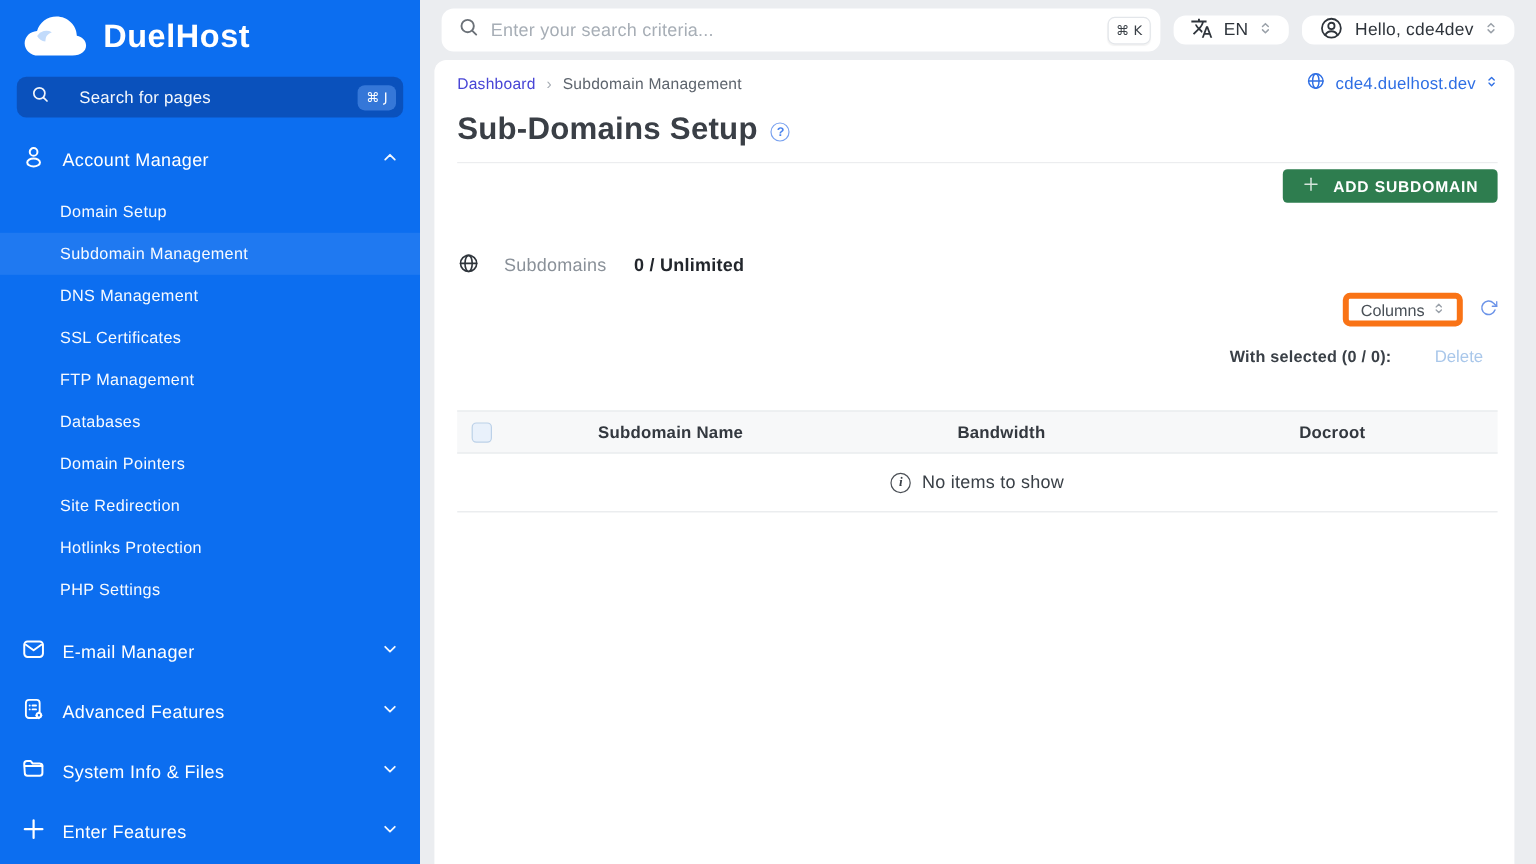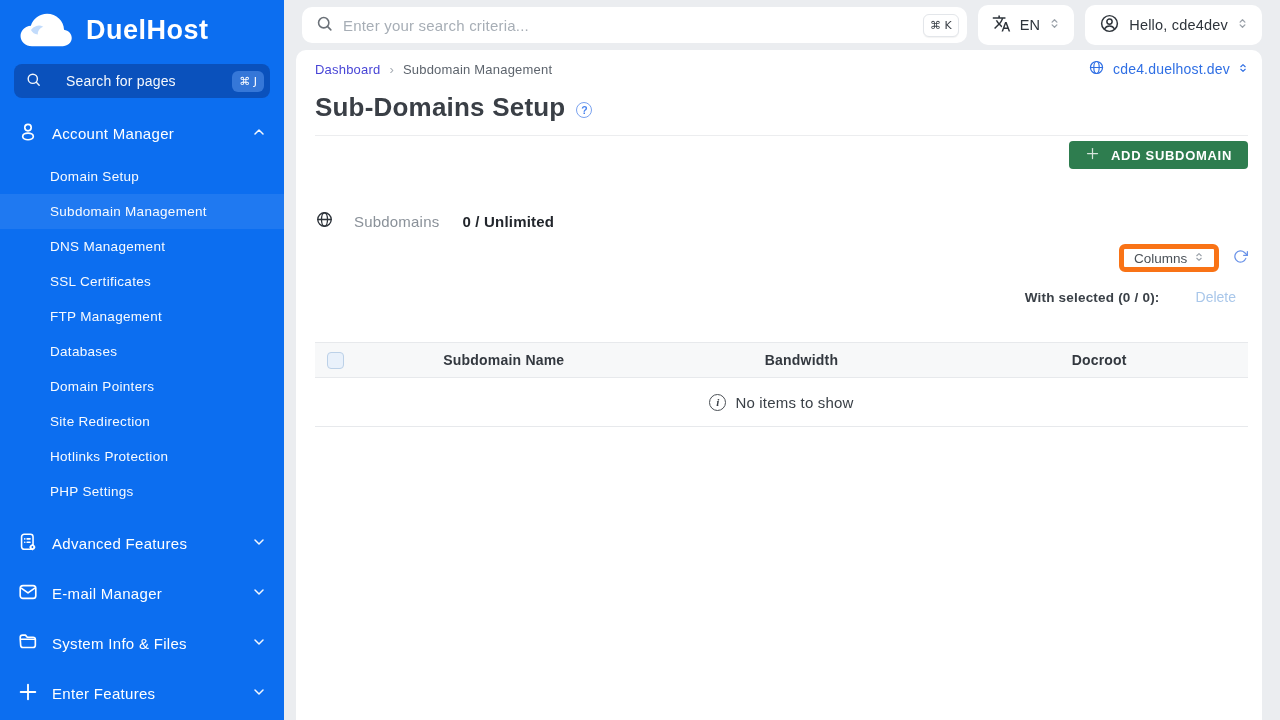--- a/index.html
+++ b/index.html
@@ -13,21 +13,21 @@
     --text-dark:#33383f;
     --text-gray:#8a9199;
     --border-light:#e7e9ec;
   }
   *{box-sizing:border-box;margin:0;padding:0;}
   html,body{width:1280px;height:720px;overflow:hidden;}
   body{font-family:"Liberation Sans","DejaVu Sans",sans-serif;background:var(--page-bg);}
   .app{display:flex;width:1280px;height:720px;}
 
   
-  .sidebar{width:284px;flex-shrink:0;background:var(--sidebar-blue);color:#fff;display:flex;flex-direction:column;overflow:hidden;}
+  .sidebar{width:350px;flex-shrink:0;background:var(--sidebar-blue);color:#fff;display:flex;flex-direction:column;overflow:hidden;}
   .logo-row{display:flex;align-items:center;gap:12px;padding:12px 16px 10px 16px;height:58px;}
   .logo-row svg{display:block;}
   .brand-name{font-size:27px;font-weight:600;letter-spacing:.5px;color:#fff;}
   .side-search{margin:6px 14px 0 14px;height:34px;background:var(--sidebar-search-bg);border-radius:8px;display:flex;align-items:center;gap:24px;padding:0 6px 0 11px;}
   .side-search svg{flex-shrink:0;opacity:.95;}
   .side-search input{flex:1;background:transparent;border:none;outline:none;color:#fff;font-size:14px;font-family:inherit;letter-spacing:.2px;min-width:0;}
   .side-search input::placeholder{color:rgba(255,255,255,.96);opacity:1;}
   .kbd-dark{background:var(--kbd-blue);color:#fff;border-radius:6px;font-size:11px;padding:4px 7px;font-family:"DejaVu Sans","Liberation Sans",sans-serif;white-space:nowrap;}
   .nav{margin-top:14px;}
   .section-header{display:flex;align-items:center;gap:13px;height:42px;padding:0 17px;font-size:15px;letter-spacing:.3px;cursor:pointer;}
@@ -38,21 +38,21 @@
   .sub-item.active{background:rgba(255,255,255,.08);}
   .collapsed-group{margin-top:9px;}
 
   
   .main{flex:1;min-width:0;display:flex;flex-direction:column;padding:0 18px 0 12px;}
   .topbar{height:50px;flex-shrink:0;display:flex;align-items:center;gap:11px;padding-left:6px;}
   .topbar-search{flex:1;height:36px;background:#fff;border-radius:10px;display:flex;align-items:center;gap:9px;padding:0 8px 0 13px;min-width:0;}
   .topbar-search input{flex:1;border:none;outline:none;font-size:15px;color:#3a4047;font-family:inherit;letter-spacing:.2px;min-width:0;}
   .topbar-search input::placeholder{color:#a7aeb6;opacity:1;}
   .kbd-light{border:1px solid #e3e6ea;border-radius:6px;font-size:11px;color:#3a4047;padding:4px 6px;background:#fff;box-shadow:0 1px 1px rgba(0,0,0,.05);font-family:"DejaVu Sans","Liberation Sans",sans-serif;white-space:nowrap;}
-  .pill{height:40px;background:#fff;border:none;border-radius:10px;display:flex;align-items:center;gap:9px;padding:0 14px;font-size:14.5px;color:#2e343b;cursor:pointer;font-family:inherit;letter-spacing:.2px;white-space:nowrap;}
+  .pill{height:24px;background:#fff;border:none;border-radius:10px;display:flex;align-items:center;gap:9px;padding:0 14px;font-size:14.5px;color:#2e343b;cursor:pointer;font-family:inherit;letter-spacing:.2px;white-space:nowrap;}
   .sort-chev{color:#9aa1a9;}
 
   .card{flex:1;background:#fff;border-radius:10px 10px 0 0;padding:10px 14px 0 19px;overflow:hidden;}
   .head-row{display:flex;align-items:center;justify-content:space-between;height:18px;}
   .breadcrumb{display:flex;align-items:center;gap:9px;font-size:13px;letter-spacing:.2px;}
   .crumb-link{color:var(--link-purple);font-weight:500;text-decoration:none;cursor:pointer;}
   .crumb-sep{color:#a8aeb5;font-size:13px;}
   .crumb-current{color:#5d646d;}
   .domain-btn{display:flex;align-items:center;gap:8px;color:var(--domain-blue);font-size:14px;background:none;border:none;cursor:pointer;font-family:inherit;letter-spacing:.2px;}
   .title-row{margin-top:14px;display:flex;align-items:center;gap:11px;}
@@ -131,20 +131,34 @@
         <div class="sub-item">Databases</div>
         <div class="sub-item">Domain Pointers</div>
         <div class="sub-item">Site Redirection</div>
         <div class="sub-item">Hotlinks Protection</div>
         <div class="sub-item">PHP Settings</div>
       </div>
 
       <div class="collapsed-group">
         <div class="section-header row50">
           <span>
+            <svg width="22" height="22" viewBox="0 0 24 24" fill="none" stroke="#fff" stroke-width="1.8" stroke-linecap="round" stroke-linejoin="round">
+                <rect x="3.5" y="5" width="17" height="14" rx="3"></rect>
+                <path d="M5 8l7 5 7-5"></path>
+              </svg>
+          </span>
+          <span>E-mail Manager</span>
+          <span class="chev">
+            <svg width="16" height="16" viewBox="0 0 24 24" fill="none" stroke="#fff" stroke-width="2.2" stroke-linecap="round" stroke-linejoin="round">
+                <polyline points="6 9 12 15 18 9"></polyline>
+              </svg>
+          </span>
+        </div>
+        <div class="section-header row50">
+          <span>
             <svg width="22" height="22" viewBox="0 0 24 24" fill="none" stroke="#fff" stroke-width="1.7" stroke-linecap="round" stroke-linejoin="round">
                 <rect x="5" y="3.5" width="12.5" height="16.5" rx="2.8"></rect>
                 <line x1="8.4" y1="8.6" x2="8.5" y2="8.6"></line>
                 <line x1="11" y1="8.6" x2="14.2" y2="8.6"></line>
                 <line x1="8.4" y1="12.2" x2="8.5" y2="12.2"></line>
                 <line x1="11" y1="12.2" x2="14.2" y2="12.2"></line>
                 <circle cx="16.8" cy="17.6" r="2.1" fill="#0c6ef0"></circle>
                 <line x1="16.8" y1="14.9" x2="16.8" y2="15.6"></line>
                 <line x1="16.8" y1="19.6" x2="16.8" y2="20.3"></line>
                 <line x1="14.4" y1="17.6" x2="15.1" y2="17.6"></line>
@@ -154,34 +168,20 @@
           <span>Advanced Features</span>
           <span class="chev">
             <svg width="16" height="16" viewBox="0 0 24 24" fill="none" stroke="#fff" stroke-width="2.2" stroke-linecap="round" stroke-linejoin="round">
                 <polyline points="6 9 12 15 18 9"></polyline>
               </svg>
           </span>
         </div>
         <div class="section-header row50">
           <span>
             <svg width="22" height="22" viewBox="0 0 24 24" fill="none" stroke="#fff" stroke-width="1.8" stroke-linecap="round" stroke-linejoin="round">
-                <rect x="3.5" y="5" width="17" height="14" rx="3"></rect>
-                <path d="M5 8l7 5 7-5"></path>
-              </svg>
-          </span>
-          <span>E-mail Manager</span>
-          <span class="chev">
-            <svg width="16" height="16" viewBox="0 0 24 24" fill="none" stroke="#fff" stroke-width="2.2" stroke-linecap="round" stroke-linejoin="round">
-                <polyline points="6 9 12 15 18 9"></polyline>
-              </svg>
-          </span>
-        </div>
-        <div class="section-header row50">
-          <span>
-            <svg width="22" height="22" viewBox="0 0 24 24" fill="none" stroke="#fff" stroke-width="1.8" stroke-linecap="round" stroke-linejoin="round">
                 <path d="M3.5 8.2V7a2.5 2.5 0 0 1 2.5-2.5h3.2l2 2.3h6.3A2.5 2.5 0 0 1 20 9.3v6.2a2.5 2.5 0 0 1-2.5 2.5h-11A2.5 2.5 0 0 1 4 15.5z"></path>
                 <path d="M4 9h16"></path>
               </svg>
           </span>
           <span>System Info &amp; Files</span>
           <span class="chev">
             <svg width="16" height="16" viewBox="0 0 24 24" fill="none" stroke="#fff" stroke-width="2.2" stroke-linecap="round" stroke-linejoin="round">
                 <polyline points="6 9 12 15 18 9"></polyline>
               </svg>
           </span>

